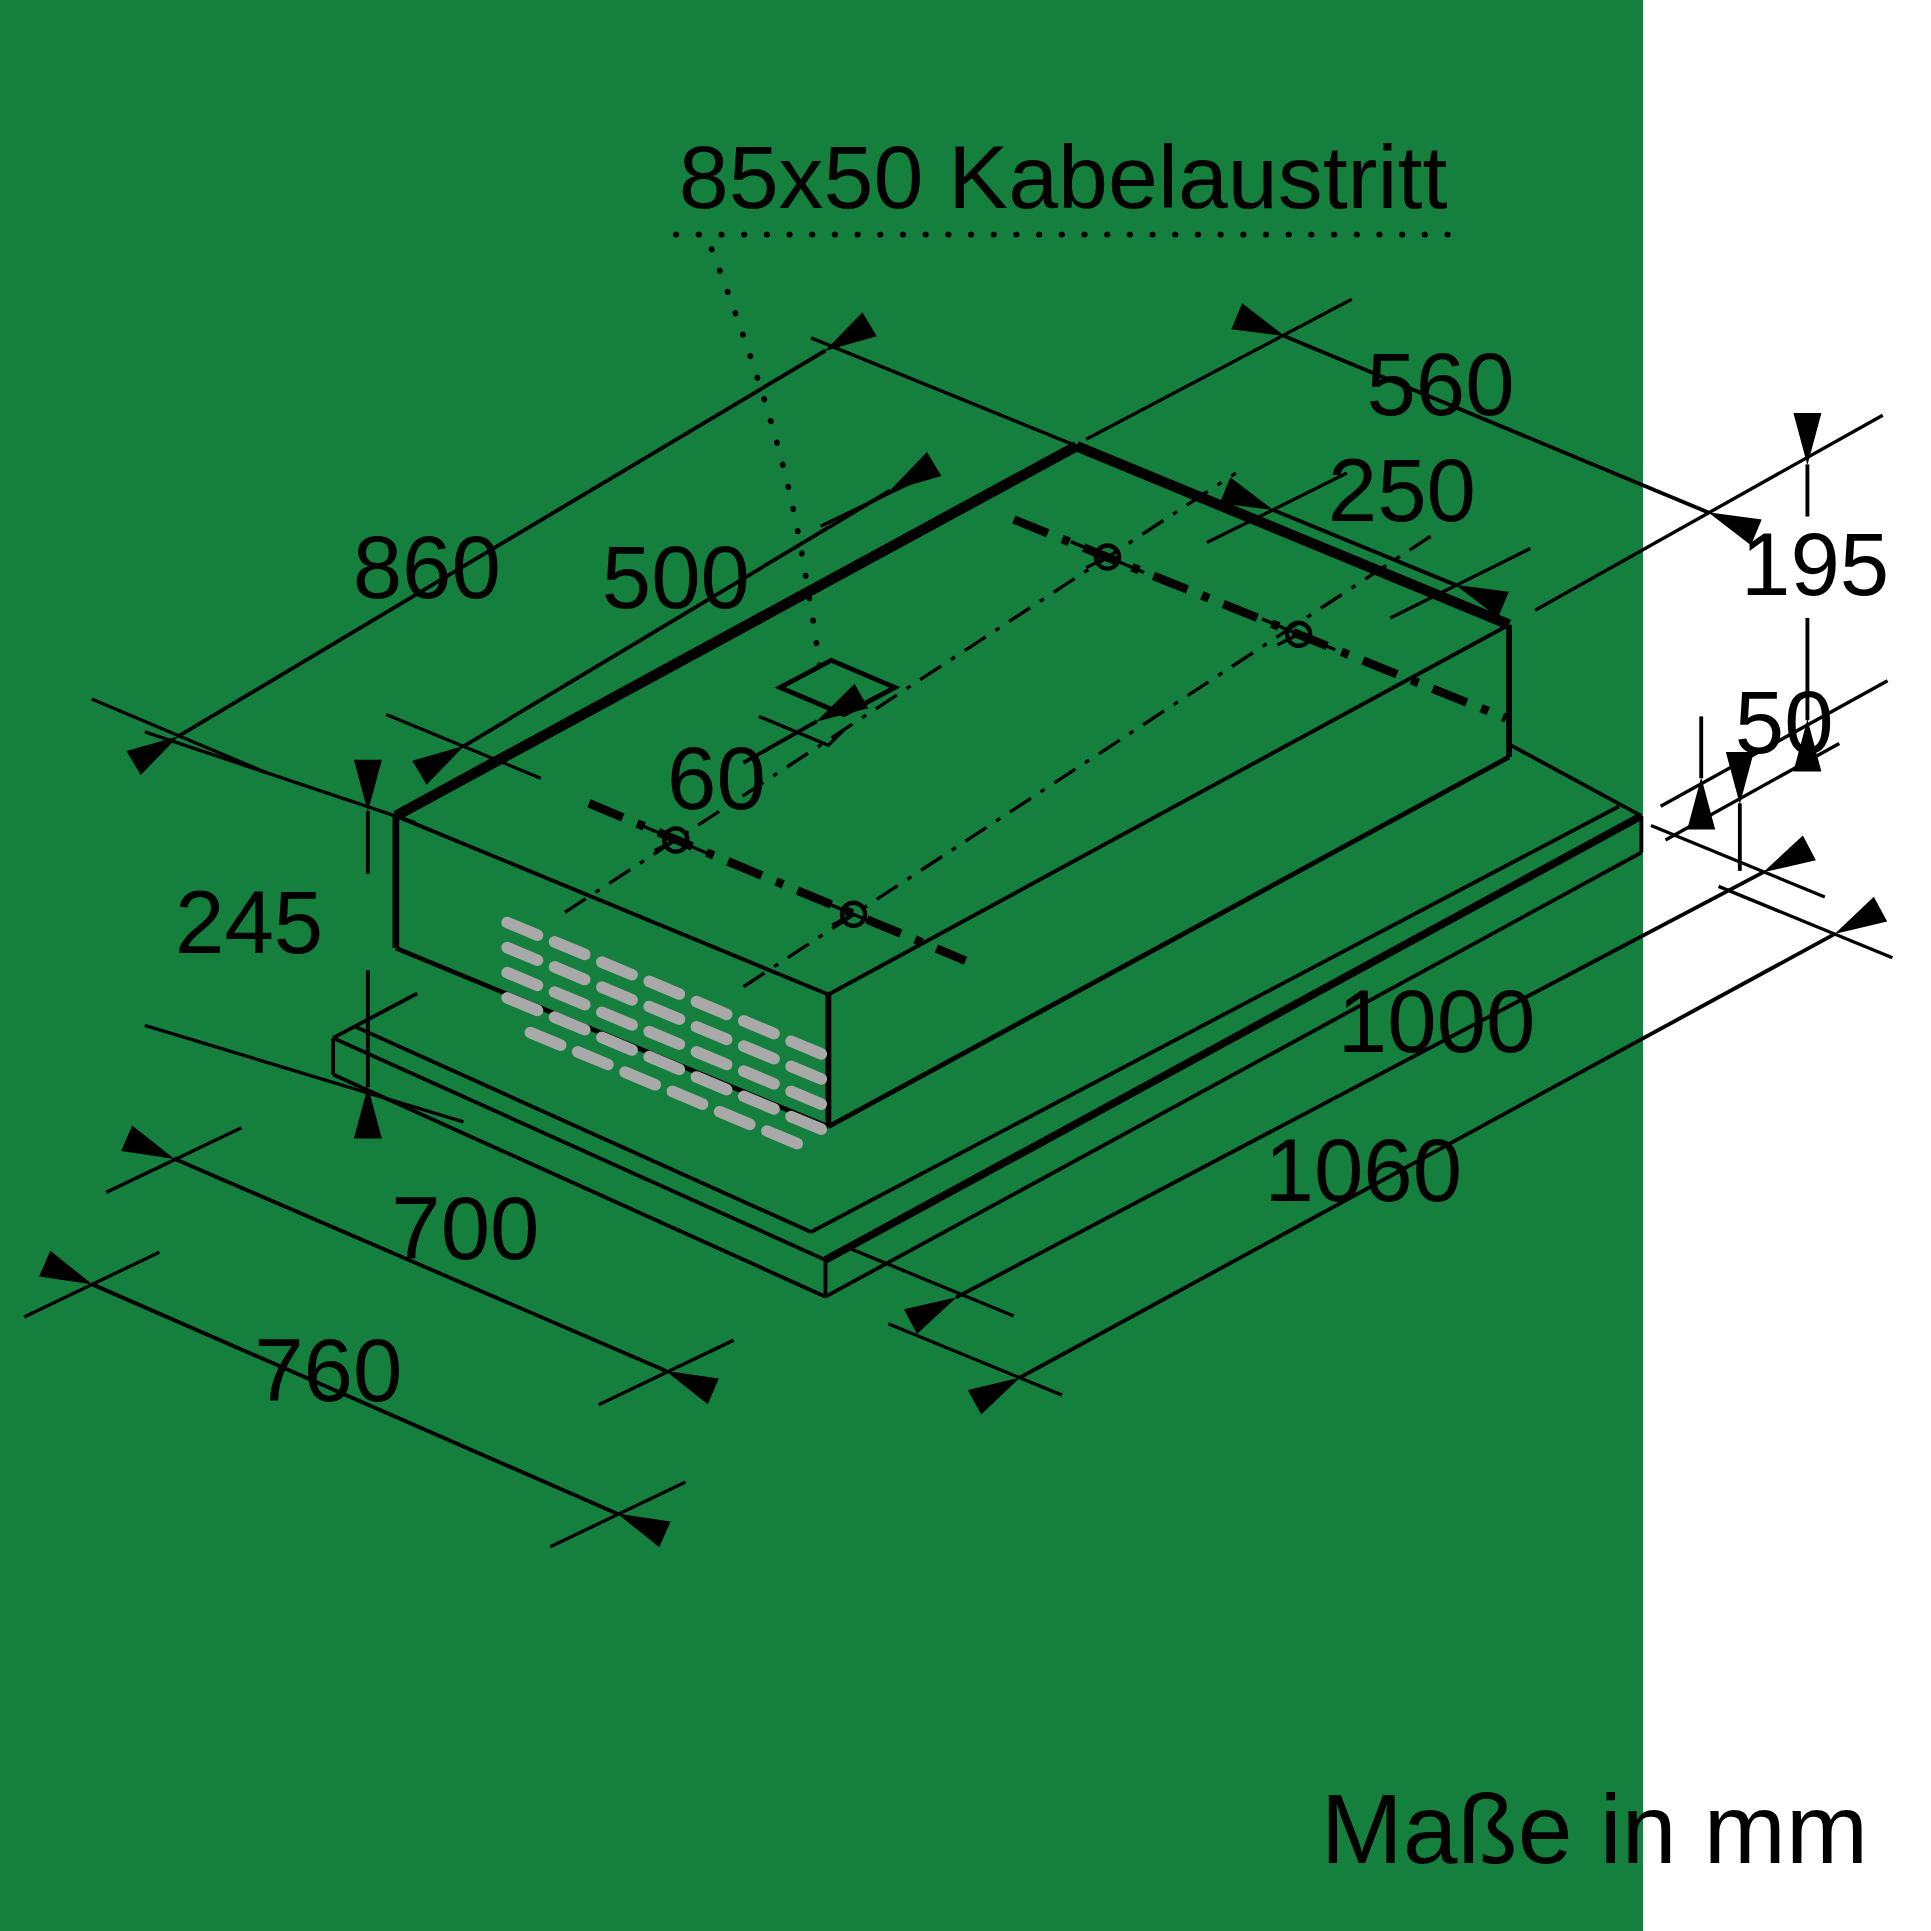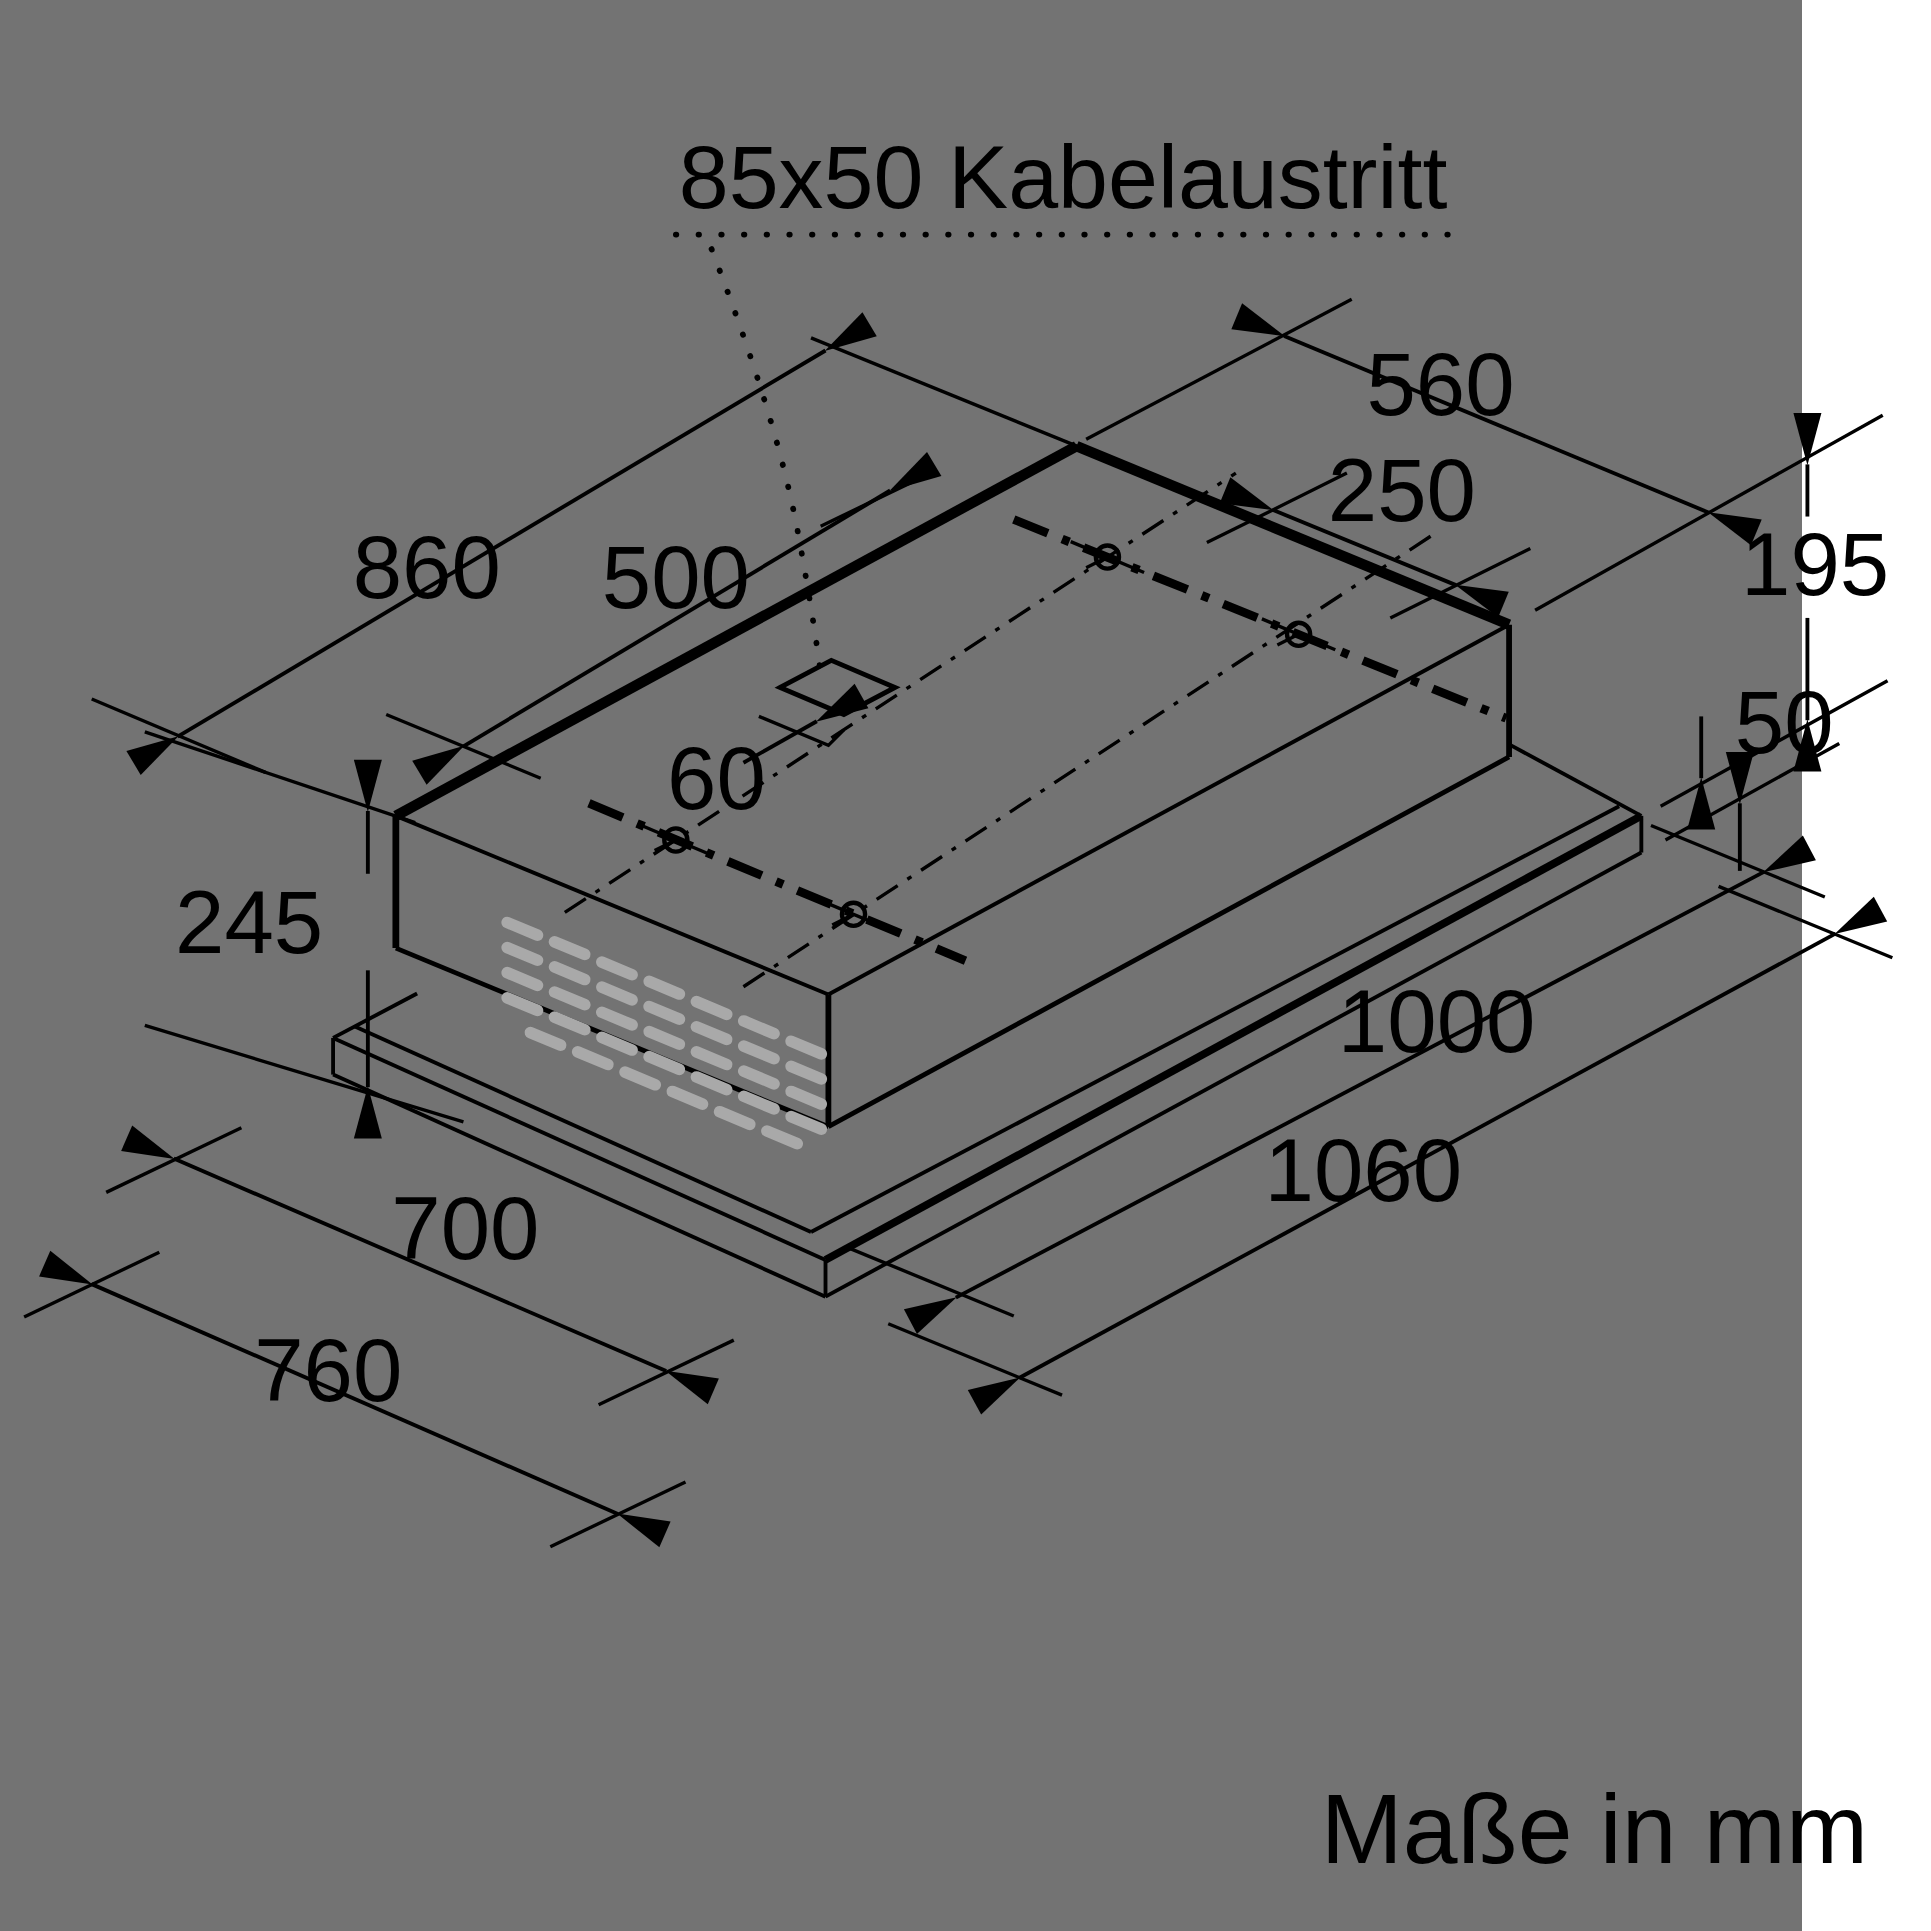--- a/index.html
+++ b/index.html
@@ -1,16 +1,16 @@
 <!DOCTYPE html>
 <html><head>
 <meta charset="utf-8">
 <style>
   html,body{margin:0;padding:0;background:#ffffff;}
-  .stage{width:1802px;height:1931px;background:#737373;position:relative;font-family:"Liberation Sans",sans-serif;}
+  .stage{width:1643px;height:1931px;background:#15803d;position:relative;font-family:"Liberation Sans",sans-serif;}
   svg{display:block;}
   .ln{stroke:#000;fill:none;}
   .dim{stroke:#000;stroke-width:4;fill:none;}
   .ext{stroke:#000;stroke-width:3.5;fill:none;}
   .dashdot-thin{stroke:#000;stroke-width:3.5;fill:none;stroke-dasharray:26 12 5 12;}
   .dashdot-heavy{stroke:#000;stroke-width:9;fill:none;stroke-dasharray:38 16 8 16;}
   .dotted{stroke:#000;stroke-width:6;fill:none;stroke-linecap:round;stroke-dasharray:0.5 23;}
   .lbl{font-size:92px;fill:#000;text-anchor:middle;dominant-baseline:central;}
   .title-txt{font-size:93px;fill:#000;}
   .footer-txt{font-size:102px;fill:#000;}

